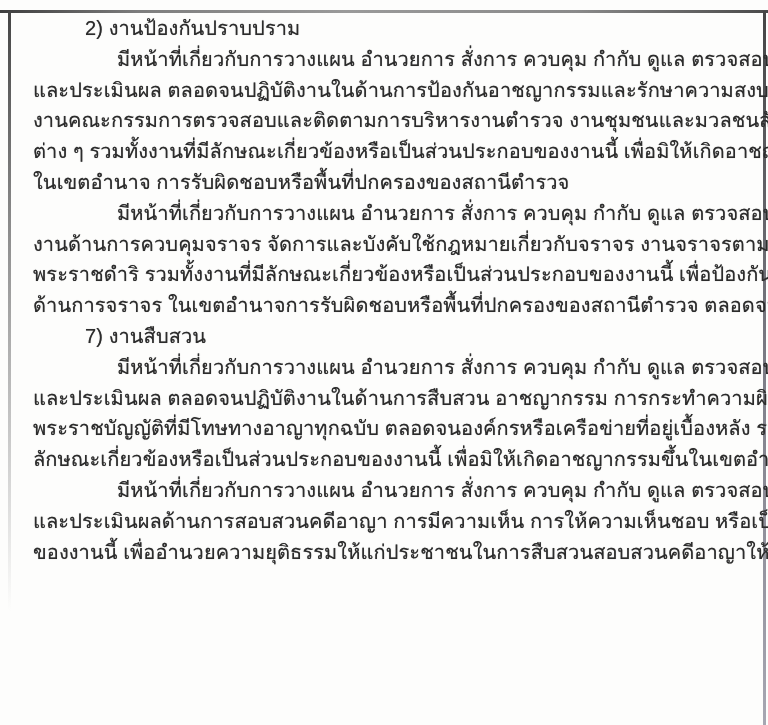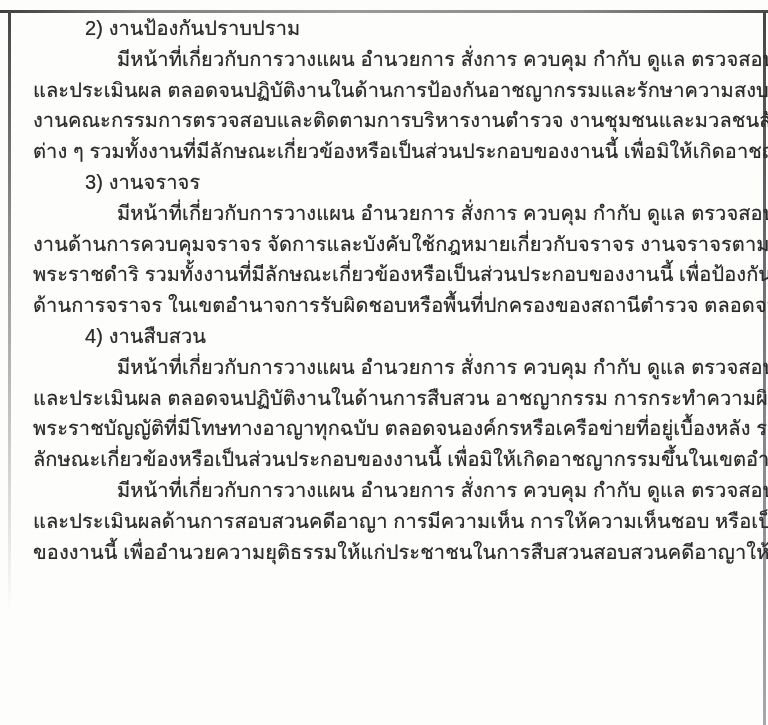--- a/index.html
+++ b/index.html
@@ -61,28 +61,28 @@
   <div class="frame-left"></div>
   <div class="frame-right"></div>
 
   <div class="text-area">
 
     <div class="line heading">2) งานป้องกันปราบปราม</div>
     <div class="line first">มีหน้าที่เกี่ยวกับการวางแผน อำนวยการ สั่งการ ควบคุม กำกับ ดูแล ตรวจสอบติดตาม</div>
     <div class="line cont">และประเมินผล ตลอดจนปฏิบัติงานในด้านการป้องกันอาชญากรรมและรักษาความสงบเรียบร้อย</div>
     <div class="line cont">งานคณะกรรมการตรวจสอบและติดตามการบริหารงานตำรวจ งานชุมชนและมวลชนสัมพันธ์ในรูปแบบ</div>
     <div class="line cont">ต่าง ๆ รวมทั้งงานที่มีลักษณะเกี่ยวข้องหรือเป็นส่วนประกอบของงานนี้ เพื่อมิให้เกิดอาชญากรรมขึ้น</div>
+    <div class="line cont">ในเขตอำนาจ การรับผิดชอบหรือพื้นที่ปกครองของสถานีตำรวจ</div>
 
-    <div class="line heading">3) งานจราจร</div>
     <div class="line first">มีหน้าที่เกี่ยวกับการวางแผน อำนวยการ สั่งการ ควบคุม กำกับ ดูแล ตรวจสอบและประเมินผล</div>
     <div class="line cont">งานด้านการควบคุมจราจร จัดการและบังคับใช้กฎหมายเกี่ยวกับจราจร งานจราจรตามโครงการ</div>
     <div class="line cont">พระราชดำริ รวมทั้งงานที่มีลักษณะเกี่ยวข้องหรือเป็นส่วนประกอบของงานนี้ เพื่อป้องกันไม่ให้เกิดปัญหา</div>
     <div class="line cont">ด้านการจราจร ในเขตอำนาจการรับผิดชอบหรือพื้นที่ปกครองของสถานีตำรวจ ตลอดจนพื้นที่ที่มี</div>
 
-    <div class="line heading">4) งานสืบสวน</div>
+    <div class="line heading">7) งานสืบสวน</div>
     <div class="line first">มีหน้าที่เกี่ยวกับการวางแผน  อำนวยการ สั่งการ ควบคุม กำกับ ดูแล ตรวจสอบติดตาม</div>
     <div class="line cont">และประเมินผล ตลอดจนปฏิบัติงานในด้านการสืบสวน อาชญากรรม การกระทำความผิดตาม</div>
     <div class="line cont">พระราชบัญญัติที่มีโทษทางอาญาทุกฉบับ ตลอดจนองค์กรหรือเครือข่ายที่อยู่เบื้องหลัง รวมทั้งงานที่มี</div>
     <div class="line cont">ลักษณะเกี่ยวข้องหรือเป็นส่วนประกอบของงานนี้ เพื่อมิให้เกิดอาชญากรรมขึ้นในเขตอำนาจการรับผิดชอบ</div>
 
     <div class="line first">มีหน้าที่เกี่ยวกับการวางแผน  อำนวยการ สั่งการ ควบคุม กำกับ ดูแล  ตรวจสอบติดตาม</div>
     <div class="line cont">และประเมินผลด้านการสอบสวนคดีอาญา การมีความเห็น การให้ความเห็นชอบ หรือเป็นส่วนประกอบ</div>
     <div class="line cont">ของงานนี้ เพื่ออำนวยความยุติธรรมให้แก่ประชาชนในการสืบสวนสอบสวนคดีอาญาให้บังเกิด</div>
 
   </div>

